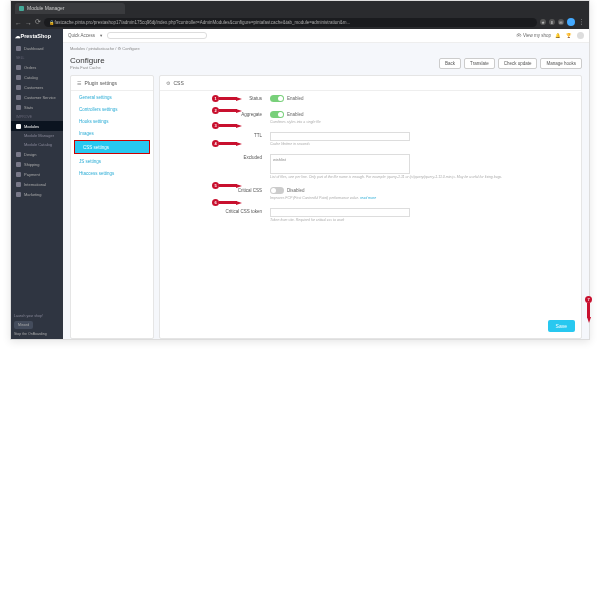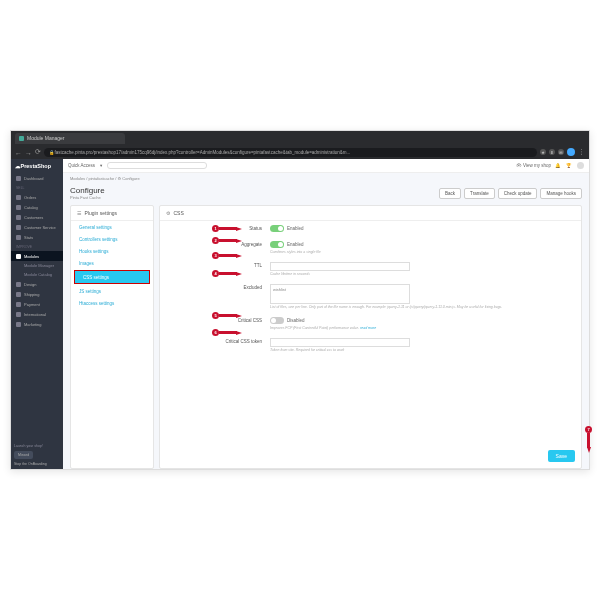--- a/index.html
+++ b/index.html
@@ -1,17 +1,17 @@
 <!DOCTYPE html>
 <html><head>
 <meta charset="utf-8">
 <style>
 *{margin:0;padding:0;box-sizing:border-box;font-family:Arial,sans-serif}
 body{background:#fff;width:600px;height:600px;overflow:hidden}
-.wrapper{background:#fff;padding:0;height:600px;display:flex;align-items:center;justify-content:center}
+.wrapper{background:#fff;padding:0;height:600px;display:flex;justify-content:center}
 .browser{width:580px;height:340px;background:#fff;border:1px solid #ddd;box-shadow:0 2px 8px rgba(0,0,0,0.1);display:flex;flex-direction:column;font-size:6px}
 .tabbar{height:14px;background:#2a2b2e;display:flex;align-items:center;padding-left:4px}
 .tab{background:#3a3b3e;height:11px;width:110px;border-radius:3px 3px 0 0;display:flex;align-items:center;padding:0 4px;color:#ccc;font-size:5px;gap:3px}
 .tab-icon{width:5px;height:5px;background:#4a9;border-radius:1px}
 .addrbar{height:14px;background:#2a2b2e;display:flex;align-items:center;padding:0 4px;gap:3px}
 .navbtn{color:#999;font-size:7px;cursor:pointer}
 .addr{flex:1;background:#1a1b1e;height:9px;border-radius:5px;color:#aaa;display:flex;align-items:center;padding:0 5px;font-size:4.5px;overflow:hidden;white-space:nowrap}
 .addr-icons{display:flex;gap:3px;align-items:center}
 .addr-icon{width:6px;height:6px;border-radius:50%;background:#555;color:#ccc;font-size:4px;display:flex;align-items:center;justify-content:center}
 .avatar{width:8px;height:8px;border-radius:50%;background:#4af}

